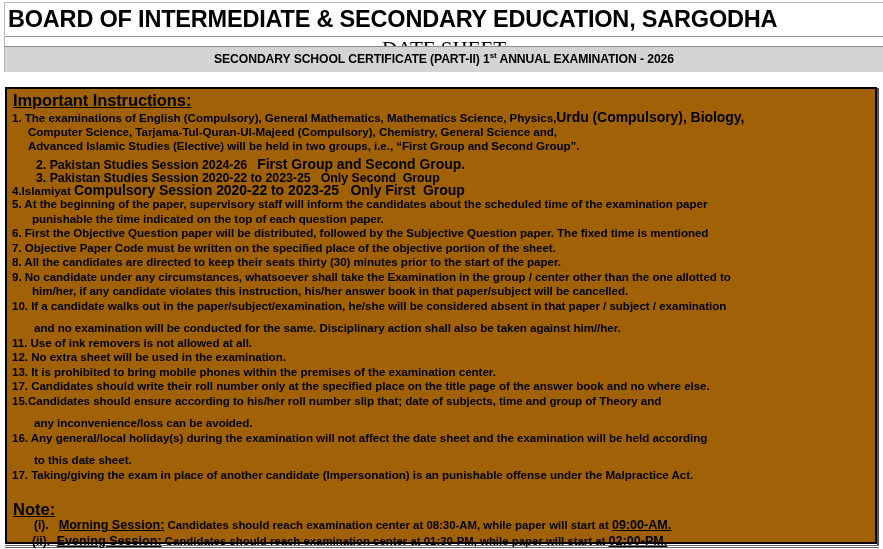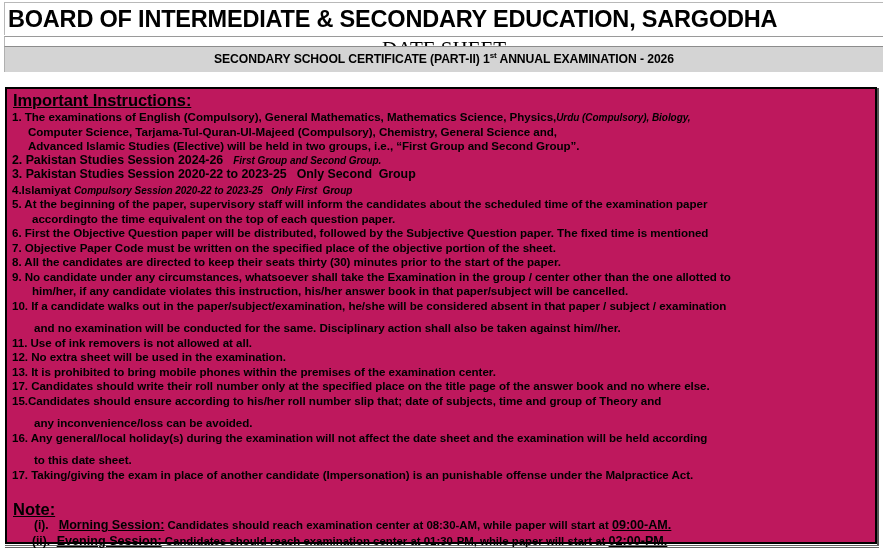--- a/index.html
+++ b/index.html
@@ -24,41 +24,41 @@
     position: absolute; left: 4px; top: 46px; width: 879px; height: 26px;
     background: #d4d4d4; border-top: 1px solid #8c8c8c; border-left: 1px solid #b0b0b0;
     box-sizing: border-box;
     font-family: "Liberation Sans", sans-serif; font-weight: bold; font-size: 12.2px;
     line-height: 25px; text-align: center; letter-spacing: -0.1px;
   }
   .exam-banner sup { font-size: 8px; line-height: 0; vertical-align: 5px; }
 
   .box {
     position: absolute; left: 5px; top: 87px; width: 872px; height: 457px;
-    border: 2px solid #000; box-sizing: border-box; background: #be185d;
+    border: 2px solid #000; box-sizing: border-box; background: #a16207;
   }
   .box-shadow-line {
     position: absolute; left: 5px; top: 545px; width: 874px; height: 3px;
     border-top: 1px solid #666; border-bottom: 1px solid #666; box-sizing: border-box;
   }
   .box-shadow-vert {
     position: absolute; left: 877px; top: 88px; width: 2px; height: 458px; background: #555;
   }
 
   .content { position: absolute; left: 5px; top: 2px; right: 4px; }
   .heading {
     font-weight: bold; font-size: 16.5px; text-decoration: underline;
     line-height: 18px; height: 19px; letter-spacing: -0.1px; padding-left: 1px;
   }
   .line {
     font-weight: bold; font-size: 11.6px; line-height: 14.5px; height: 14.5px;
     white-space: nowrap; letter-spacing: -0.05px;
   }
-  .line.big { font-size: 12.4px; line-height: 13px; }
-  .small { font-size: 10px; font-style: italic; }
+  .line.big { font-size: 12.4px; line-height: 21px; margin-left: 24px; }
+  .small { font-size: 14px; }
   .ind1 { padding-left: 16px; }
   .ind2 { padding-left: 14px; }
   .ind3 { padding-left: 20px; }
   .ind4 { padding-left: 22px; margin-top: 8px; }
 
   .note-heading {
     font-weight: bold; font-size: 16.5px; text-decoration: underline;
     line-height: 18px; height: 17px; padding-left: 1px; margin-top: 18px;
   }
   .note-line { font-weight: bold; font-size: 12px; line-height: 16px; height: 16px; white-space: nowrap; }
@@ -83,21 +83,21 @@
     <div class="line ind1">Computer Science, Tarjama-Tul-Quran-Ul-Majeed (Compulsory), Chemistry, General Science and,</div>
     <div class="line ind1">Advanced Islamic Studies (Elective) will be held in two groups, i.e., “First Group and Second Group”.</div>
 
     <div class="line big"><span>2.</span> <span>Pakistan Studies Session 2024-26</span>&nbsp;&nbsp;&nbsp;<span class="small">First Group and Second Group.</span></div>
 
     <div class="line big"><span>3.</span> <span style="white-space:pre">Pakistan Studies Session 2020-22 to 2023-25   Only Second  Group</span></div>
 
     <div class="line"><span>4.</span><span>Islamiyat</span> <span class="small" style="white-space:pre">Compulsory Session 2020-22 to 2023-25   Only First  Group</span></div>
 
     <div class="line"><span>5.</span> <span>At the beginning of the paper, supervisory staff will inform the candidates about the scheduled time of the examination paper</span></div>
-    <div class="line ind3">accordingto the time equivalent on the top of each question paper.</div>
+    <div class="line ind3">punishable the time indicated on the top of each question paper.</div>
 
     <div class="line"><span>6.</span> <span> First the Objective Question paper will be distributed, followed by the Subjective Question paper. The fixed time is mentioned</span></div>
 
     <div class="line"><span>7.</span> <span>Objective Paper Code must be written on the specified place of the objective portion of the sheet.</span></div>
 
     <div class="line"><span>8.</span> <span>All the candidates are directed to keep their seats thirty (30) minutes prior to the start of the paper.</span></div>
 
     <div class="line"><span>9.</span> <span>No candidate under any circumstances, whatsoever shall take the Examination in the group / center other than the  one allotted to</span></div>
     <div class="line ind3">him/her, if any candidate violates this instruction, his/her answer book in that paper/subject will be cancelled.</div>
 

